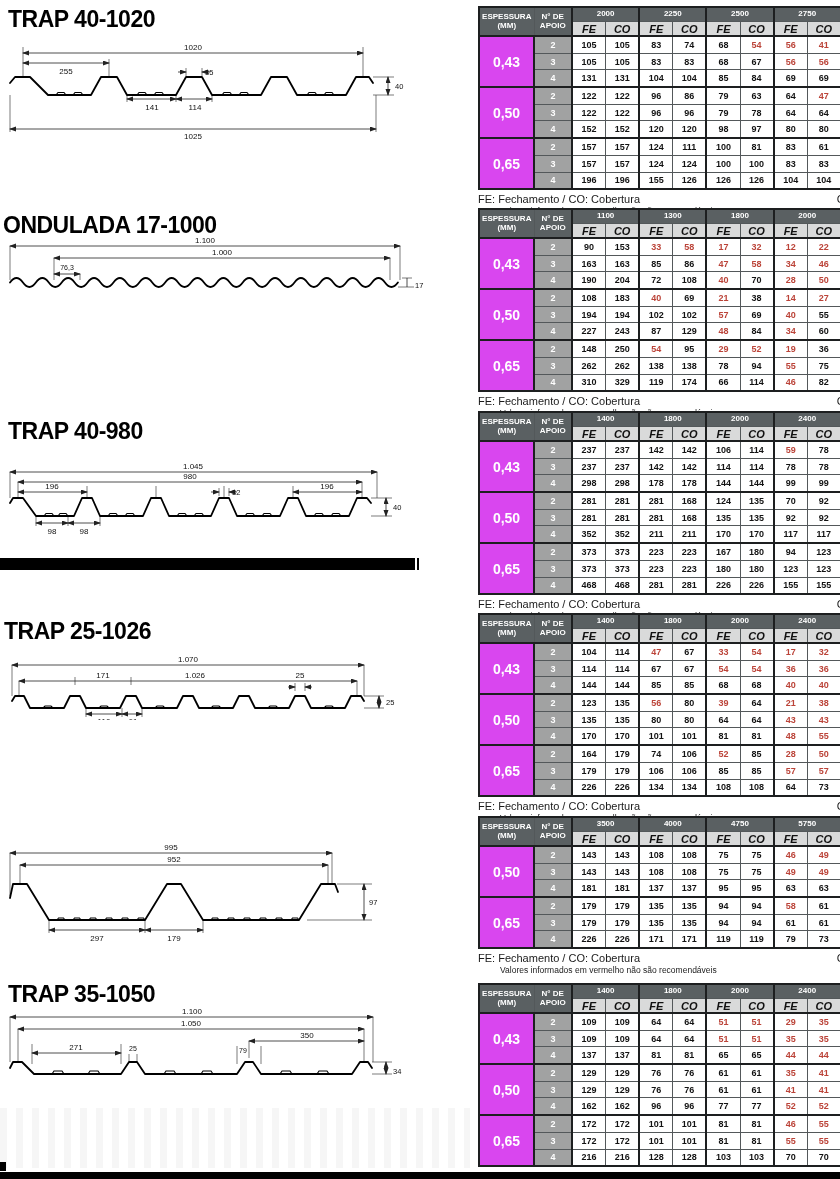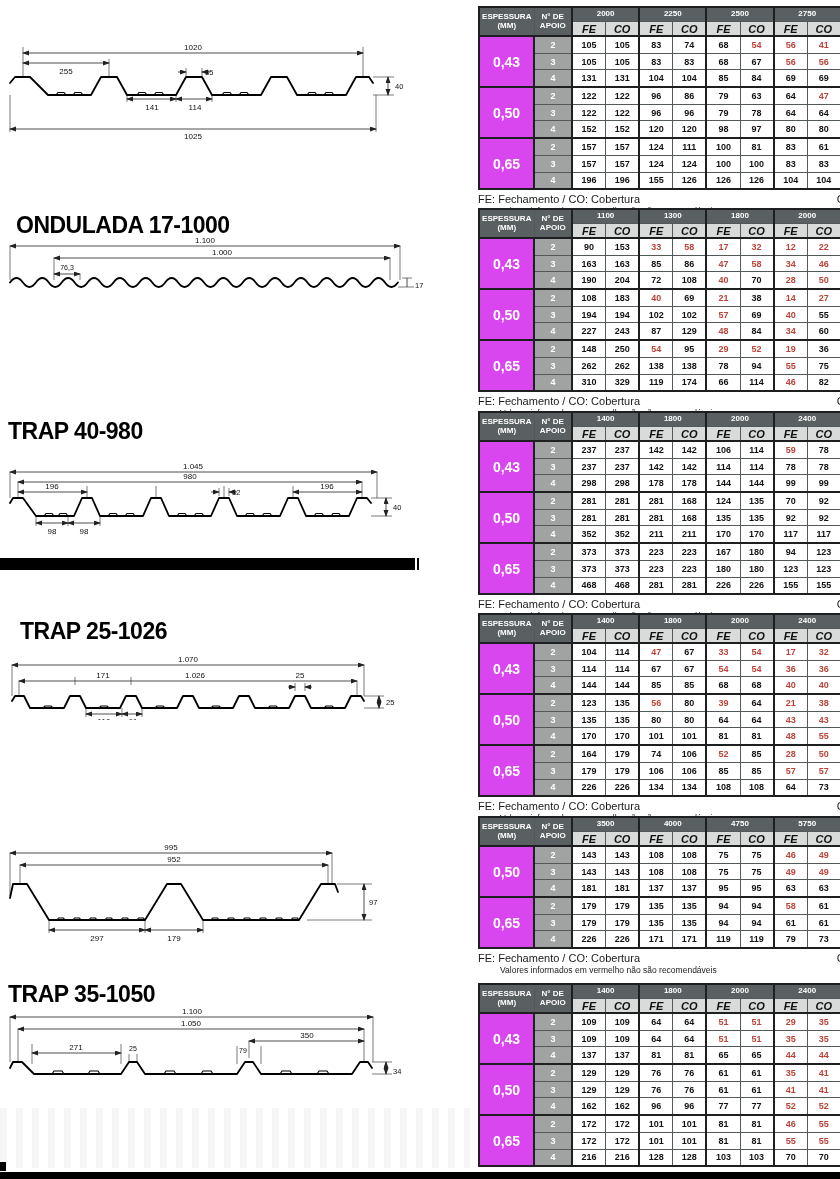--- a/index.html
+++ b/index.html
@@ -29,23 +29,24 @@
   .fn2{font-size:8.5px;color:#1a1a1a;margin-top:1px;margin-left:22px;}
   .blackbar{position:absolute;background:#000;}
   .wmark{position:absolute;left:0;top:1108px;width:470px;height:60px;
          background:repeating-linear-gradient(90deg,rgba(0,0,0,0.035) 0 7px,rgba(0,0,0,0) 7px 16px);}
 </style>
 </head>
 <body>
 
 <div id="page">
 
-  <div class="ptitle" style="left:16px;top:212px;">ONDULADA 17-1000</div>
+  <div class="ptitle" style="left:8px;top:6px;">TRAP 40-1020</div>
+  <div class="ptitle" style="left:3px;top:212px;">ONDULADA 17-1000</div>
   <div class="ptitle" style="left:8px;top:418px;">TRAP 40-980</div>
-  <div class="ptitle" style="left:20px;top:618px;">TRAP 25-1026</div>
+  <div class="ptitle" style="left:4px;top:618px;">TRAP 25-1026</div>
   <div class="ptitle" style="left:8px;top:981px;">TRAP 35-1050</div>
 
   <svg class="psvg" style="left:2px;top:32px;" width="420" height="112" viewBox="0 0 420 112">
     <defs>
         <marker id="m0" markerWidth="7" markerHeight="6" refX="6" refY="2.5" orient="auto-start-reverse" markerUnits="userSpaceOnUse">
           <path d="M0,0L7,2.5L0,5z" fill="#222"></path>
         </marker>
       </defs>
     <path class="ext" d="M21,45V15 M361,45V15 M107,45V27 M8,63V100 M374,63V100 M125,63V70 M174,63V70 M210,63V70"></path>
     <line class="dim" x1="21" y1="21" x2="361" y2="21" marker-start="url(#m0)" marker-end="url(#m0)"></line>

